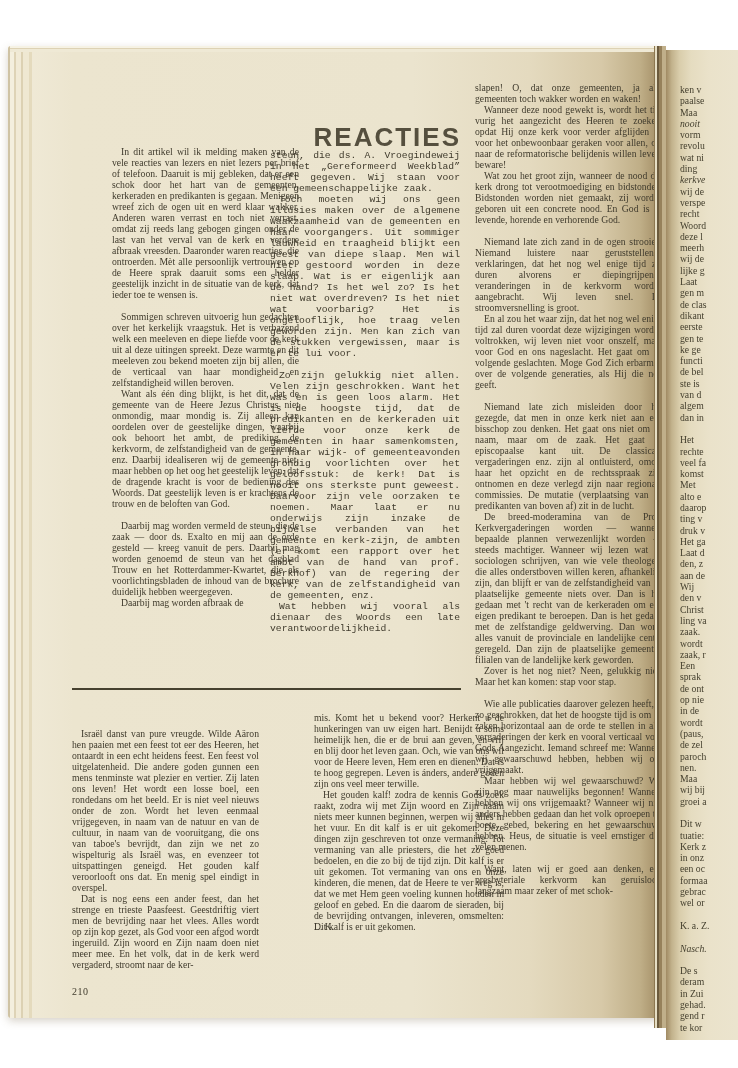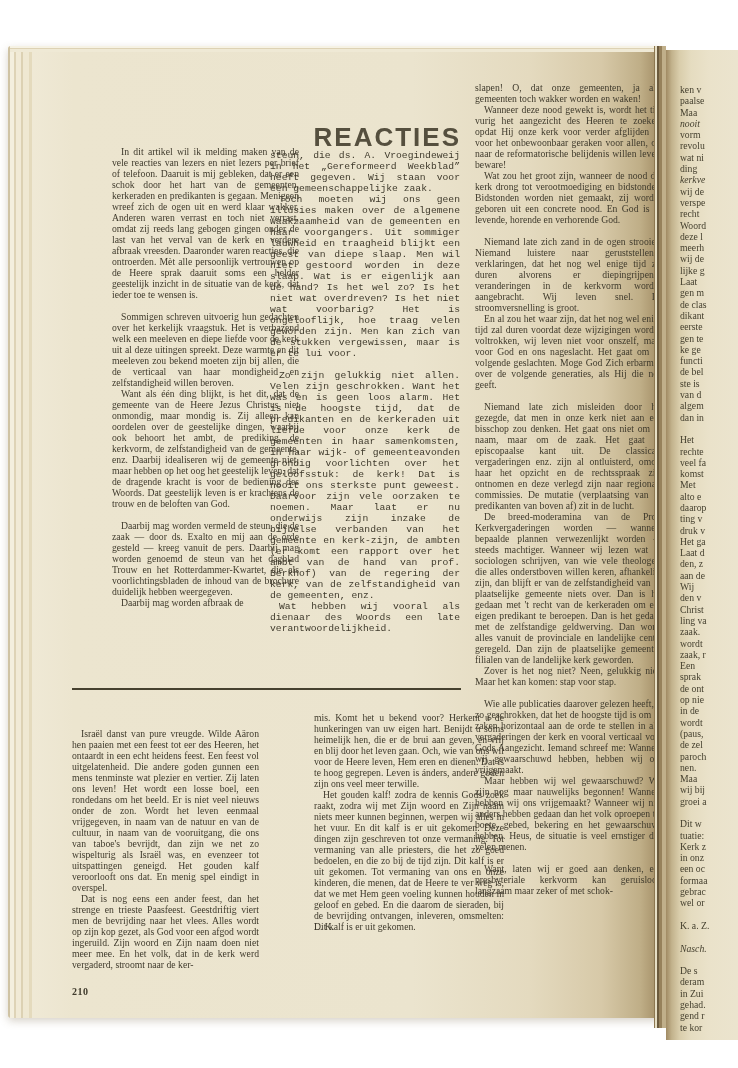--- a/index.html
+++ b/index.html
@@ -34,21 +34,21 @@
   .col p{margin:0;text-indent:9px;}
   .col p.flush{text-indent:0;}
   .col p.gap{margin-top:11px;}
   .col1{left:64px;top:100px;width:187px;margin-left:40px;}
   .col2{left:262px;top:104px;width:190px;font-family:Liberation Mono, monospace;}
   .col3{left:467px;top:36px;width:188px;}
   .rule{position:absolute;left:64px;top:642px;width:389px;height:2px;background:#46412f;}
   .bcol1{left:64px;top:666px;width:187px;margin-top:16px;}
   .bcol2{left:262px;top:666px;width:190px;margin-left:44px;}
   .sig{text-align:left;margin-top:-11px;font-size:9.7px;line-height:11px;color:#3f3a2c;}
-  .pagenum{position:absolute;left:64px;top:940px;font-size:10px;font-weight:bold;
+  .pagenum{position:absolute;left:64px;top:940px;font-size:10px;font-weight:normal;
     color:#3f3a2c;letter-spacing:.5px;}
   .frag{position:absolute;left:14px;top:34px;width:70px;font-size:9.7px;line-height:11.3px;
     color:#45402f;text-align:left;}
   .fl{white-space:pre;min-height:11.3px;overflow:hidden;}
   .fl.em{font-style:italic;}
 </style>
 </head>
 <body>
 
 <div class="scene">

